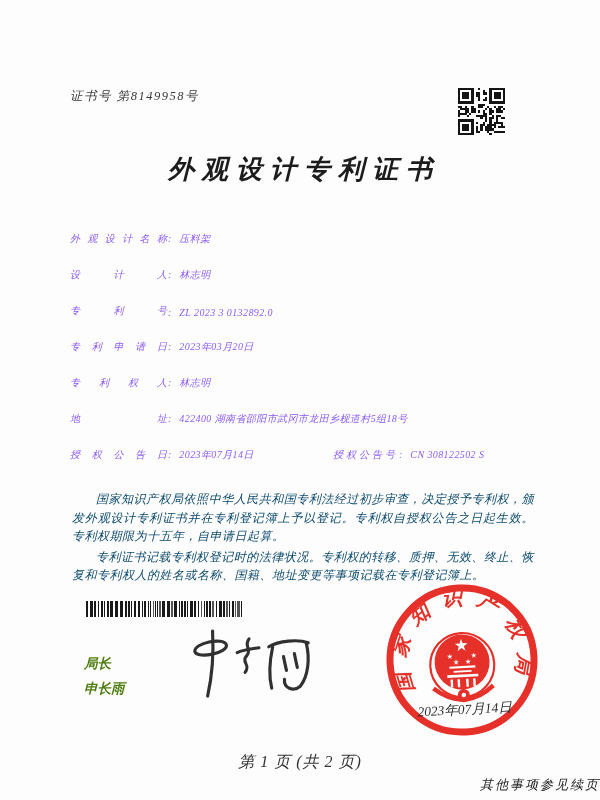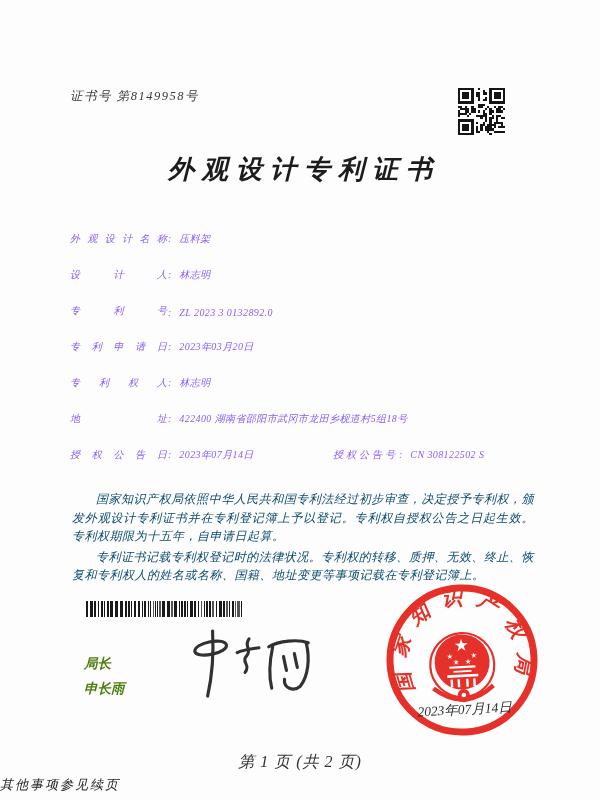--- a/index.html
+++ b/index.html
@@ -33,21 +33,21 @@
   .paras p{text-indent:2em;}
   .paras p + p{margin-top:2px;}
   .barcode{position:absolute;left:86px;top:601px;width:158px;height:16px;}
   .signer{position:absolute;left:84px;top:651px;font-family:"Liberation Sans","DejaVu Sans",sans-serif;
     font-size:13.5px;font-weight:600;color:#4d7c0f;line-height:25px;}
   .signature{position:absolute;left:182px;top:624px;width:138px;height:80px;}
   .seal{position:absolute;left:383px;top:581px;width:158px;height:158px;opacity:.95;transform:rotate(-3deg);}
   .seal .red-s{stroke:var(--seal-color);}
   .seal .red-f{fill:var(--seal-color);}
   .footer-page{position:absolute;left:0;top:752px;width:600px;text-align:center;font-size:16px;color:#333;letter-spacing:1px;}
-  .footer-note{position:absolute;left:0;top:776px;width:600px;text-align:left;font-size:13px;color:#222;letter-spacing:2px;}
+  .footer-note{position:absolute;left:0;top:776px;width:600px;text-align:right;font-size:13px;color:#222;letter-spacing:2px;}
 </style>
 </head>
 <body>
 
 <div class="page">
 
   <div class="cert-no">证书号 第8149958号</div>
 
   <svg class="qr" id="qr-svg" viewBox="0 0 47 47" shape-rendering="crispEdges">
       <g fill="#151515">

